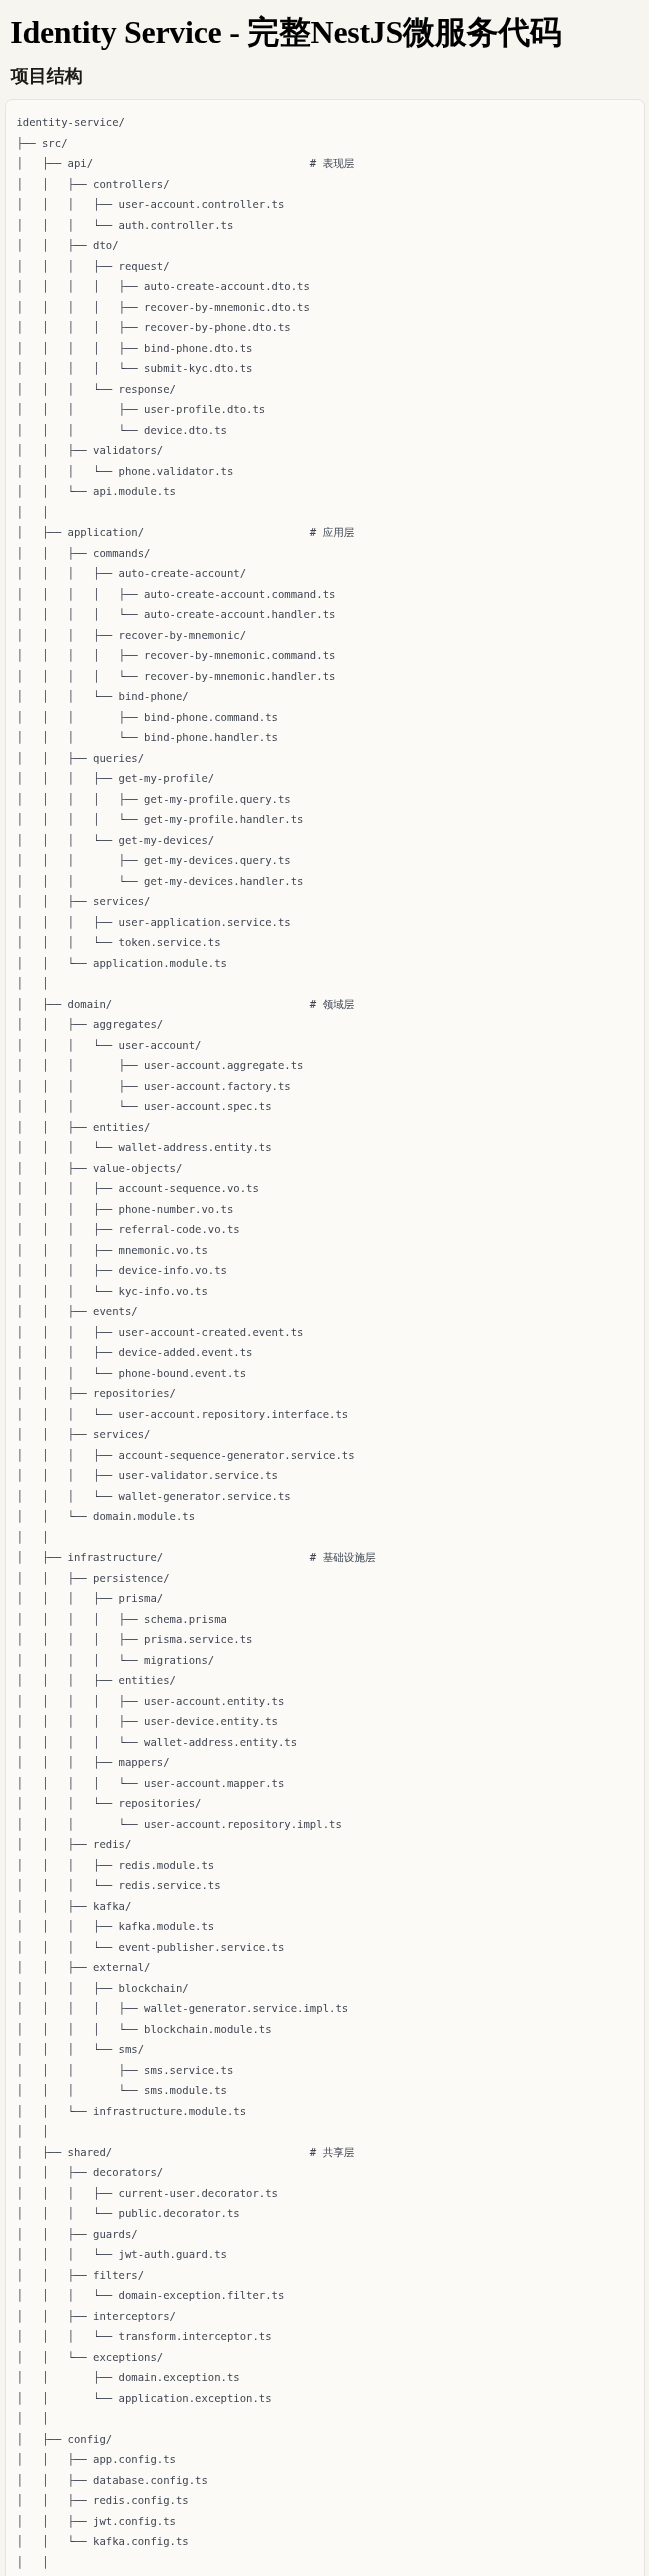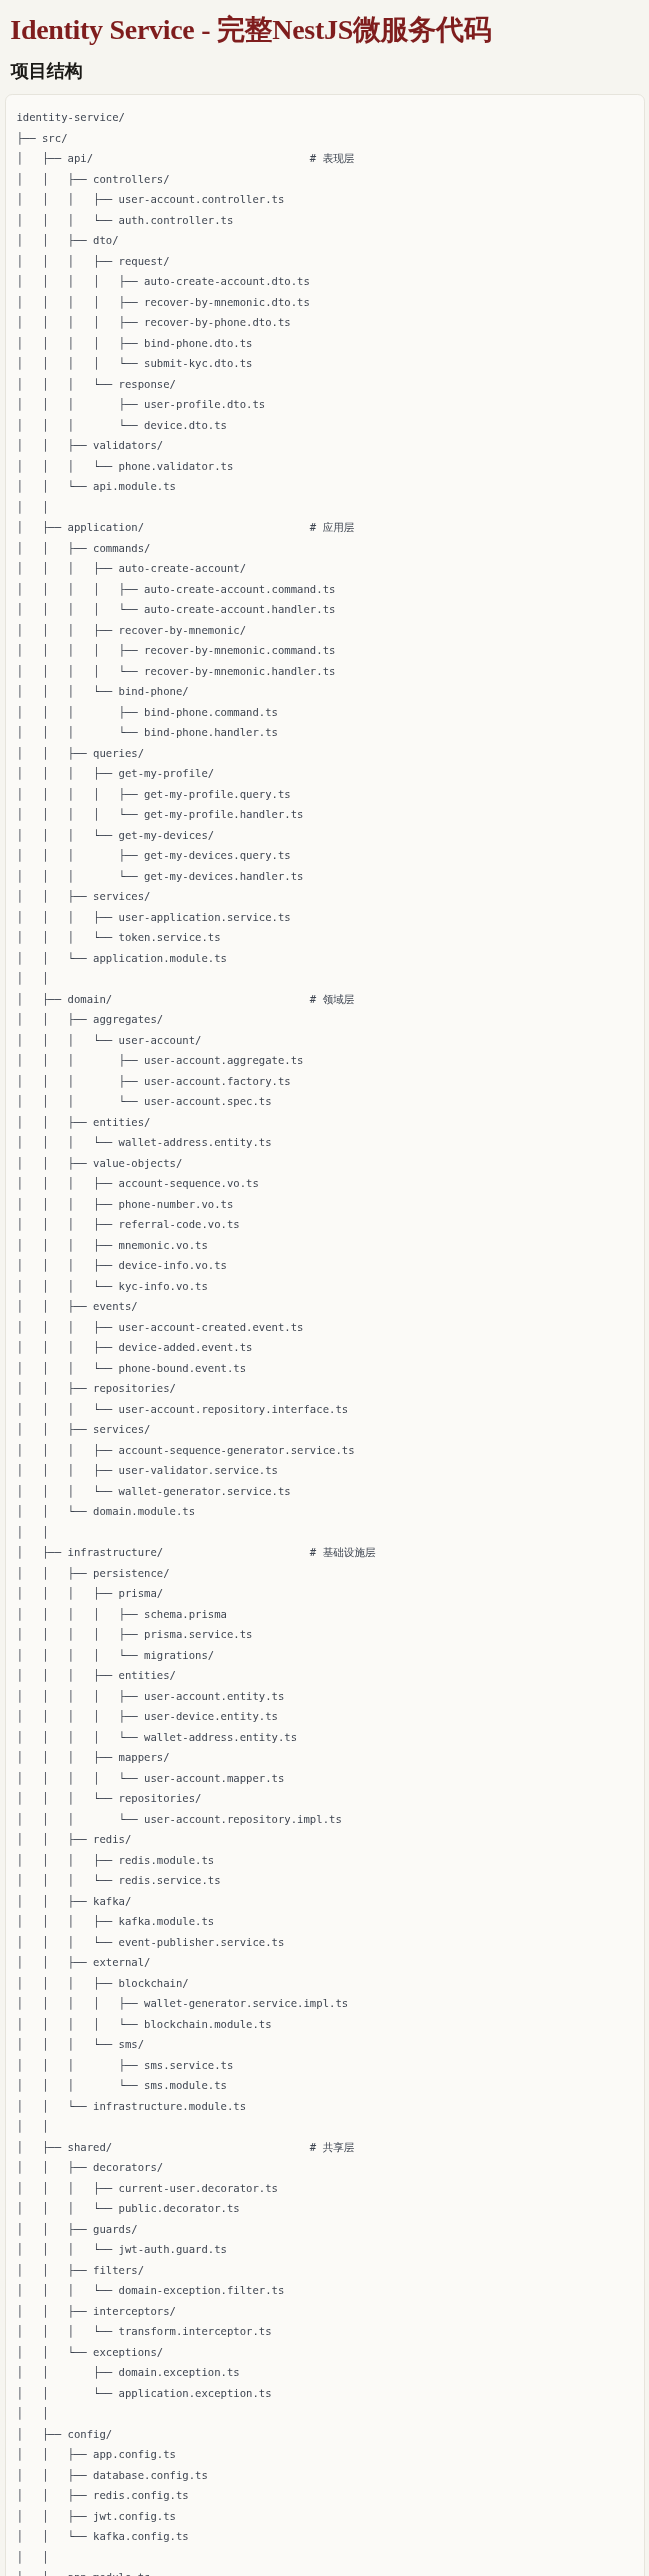--- a/index.html
+++ b/index.html
@@ -11,23 +11,23 @@
     height: 3043px;
     background: #f6f5f0;
     overflow: hidden;
     font-family: "Liberation Sans", sans-serif;
   }
   .page-title {
     margin: 0;
     padding: 13.4px 10.3px 0 10.3px;
     font-family: "Liberation Serif", serif;
     font-weight: 700;
-    font-size: 28px;
+    font-size: 32px;
     line-height: 1.2;
-    color: #7f1d1d;
+    color: #000000;
     letter-spacing: -0.3px;
   }
   .section-heading {
     margin: 0;
     padding: 14px 10.3px 0 10.8px;
     font-family: Liberation Sans, sans-serif;
     font-weight: 700;
     font-size: 18px;
     line-height: 1.2;
     color: #1b1a17;

